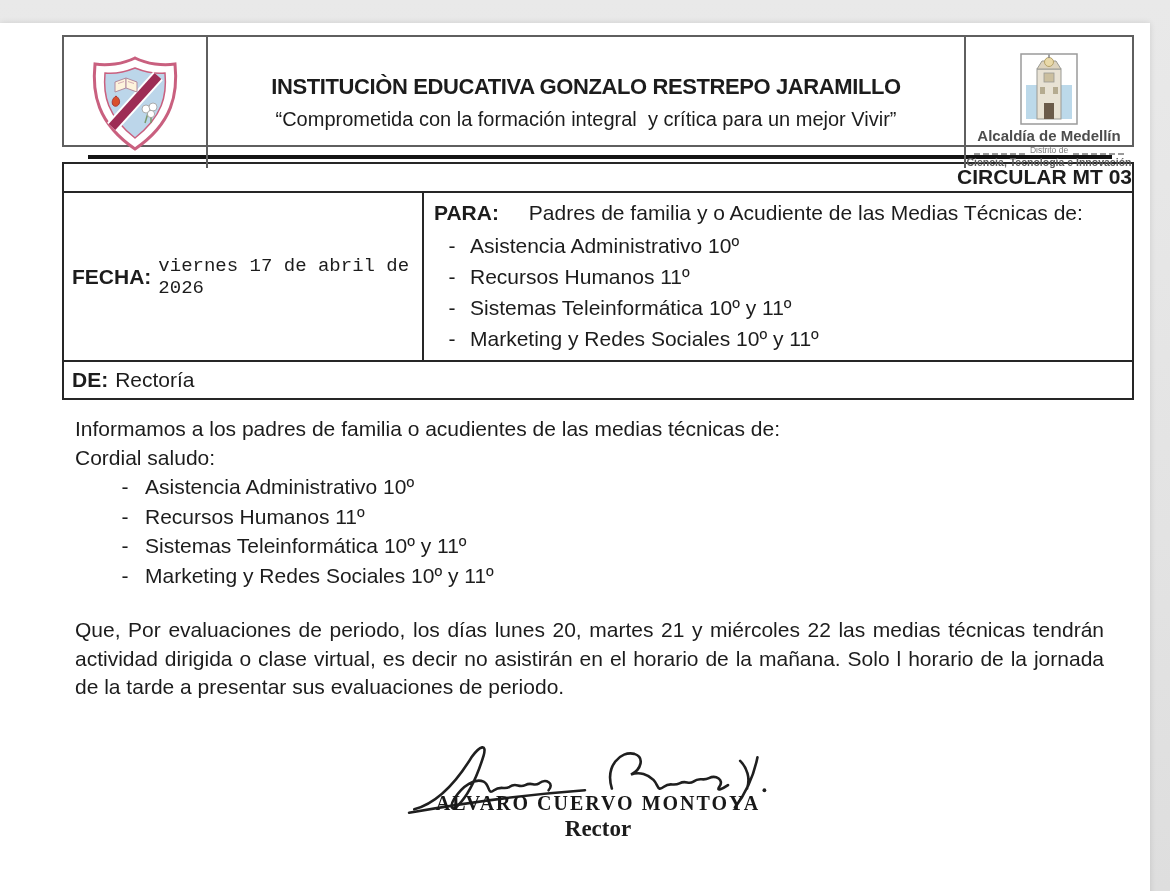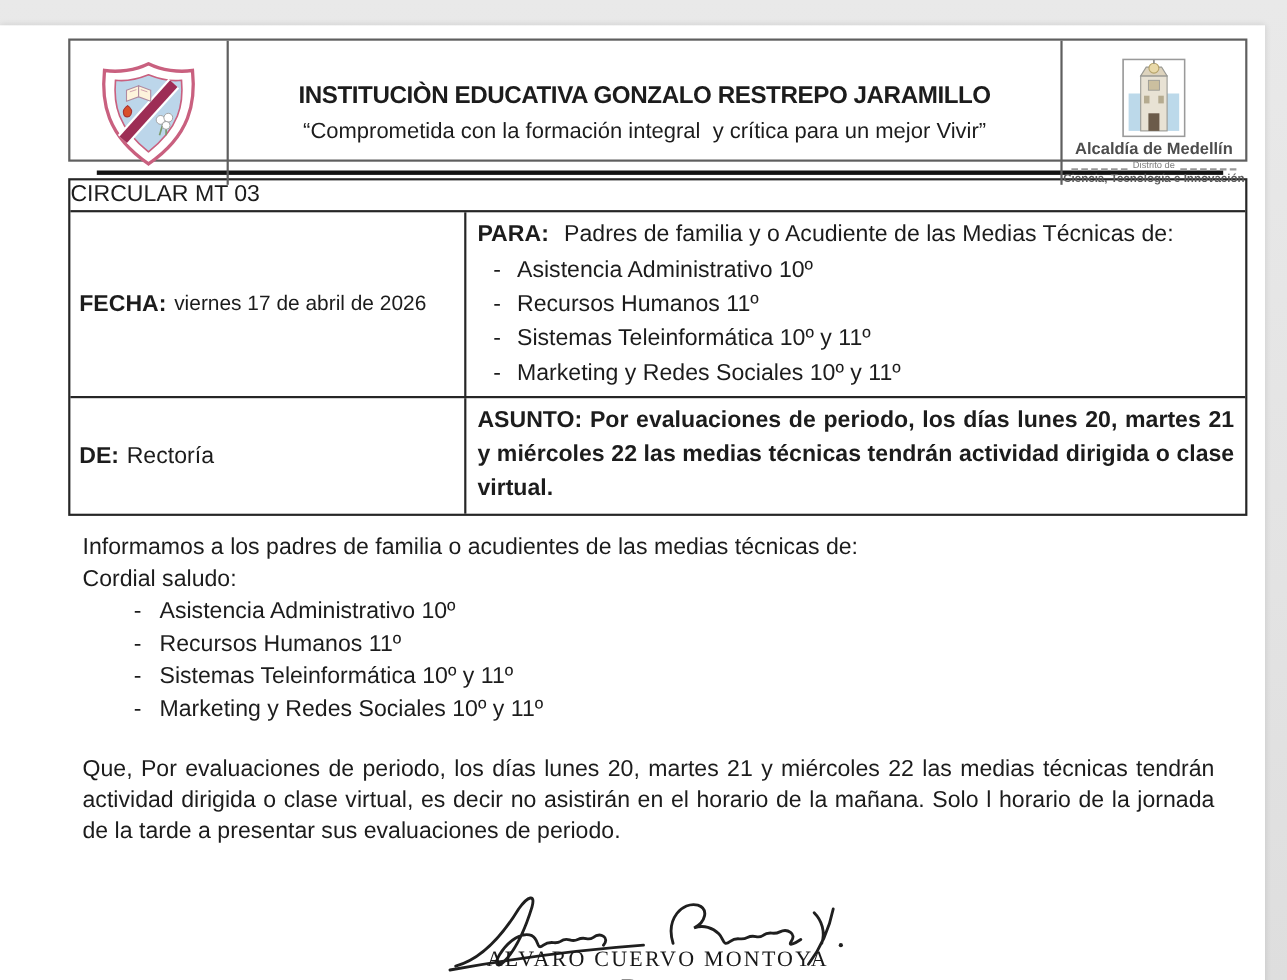--- a/index.html
+++ b/index.html
@@ -39,49 +39,49 @@
   .district-row .rule { flex:1; border-top:2px dashed #9a9a9a; height:0; }
   .district-label { font-size:8.5px; color:#7d7d7d; white-space:nowrap; }
   .district-sub { font-size:10.5px; font-weight:bold; color:#5a5a5a; margin-top:1px; white-space:nowrap; }
 
   
   .thick-rule { height:4px; background:#141414; margin:8px 22px 3px 26px; }
 
   
   .circ-table { border:2px solid #262626; }
   .circ-title-row {
-    text-align:left; font-weight:normal; font-size:21px;
+    text-align:right; font-weight:bold; font-size:21px;
     padding:1px 0 2px 0; border-bottom:2px solid #262626;
   }
   .circ-row { display:grid; grid-template-columns: 358px 1fr; }
   .circ-row.mid { border-bottom:2px solid #262626; }
   .cell-left { display:flex; align-items:center; padding:6px 6px 6px 8px; font-size:21px; }
   .cell-right { border-left:2px solid #262626; padding:5px 8px 6px 10px; font-size:21px; }
   .lbl { font-weight:bold; }
-  .fecha-val { font-size:19px; margin-left:7px; }
+  .fecha-val { font-size:19px; margin-left:7px;font-family:Liberation Mono, monospace; }
   .de-val { margin-left:7px; }
   .para-line { line-height:30px; }
-  .para-line .val { margin-left:8px; }
+  .para-line .val { margin-left:24px; }
   .tbl-list { margin-top:2px; }
   .tbl-list .li { display:flex; line-height:31px; }
   .tbl-list .dash { width:36px; text-align:center; flex:0 0 36px; }
   .asunto-cell { font-weight:bold; line-height:31px; text-align:justify; padding:4px 10px 8px 10px; }
 
   
   .body-block { margin:14px 30px 0 13px; font-size:21px; line-height:29px; }
   .body-list { padding-left:30px; }
   .body-list .li { display:flex; line-height:29.5px; }
   .body-list .dash { width:40px; text-align:center; flex:0 0 40px; }
   .main-par { margin:26px 30px 0 13px; font-size:21px; line-height:28.5px; text-align:justify; }
 
   
   .sig-block { margin-top:38px; text-align:center; }
   .sig-scrawl { display:block; margin:0 auto -26px auto; }
   .sig-name {
-    font-family:"Liberation Serif", serif; font-weight:normal;
+    font-family:"Liberation Serif", serif; font-weight:bold;
     font-size:20px; letter-spacing:2px; color:#181818;
   }
   .sig-role { font-family:"Liberation Serif", serif; font-weight:bold; font-size:23px; margin-top:1px; }
 </style>
 </head>
 <body>
 
 <div class="page">
 
   <div class="header-box">
@@ -168,24 +168,20 @@
           </div>
         </div>
       </div>
     </div>
 
     <div class="circ-row">
       <div class="cell-left">
         <span class="lbl">DE:</span>
         <span class="de-val">Rectoría</span>
       </div>
-      <div class="cell-right asunto-cell">
-        <span class="lbl">ASUNTO:</span>
-        <span>Por evaluaciones de periodo, los días lunes 20, martes 21 y miércoles 22 las medias técnicas tendrán actividad dirigida o clase virtual.</span>
-      </div>
     </div>
   </div>
 
   <div class="body-block">
     <div>Informamos a los padres de familia o acudientes de las medias técnicas de:</div>
     <div>Cordial saludo:</div>
     <div class="body-list">
       <div class="li">
         <span class="dash">-</span>
         <span>Asistencia Administrativo 10º</span>

